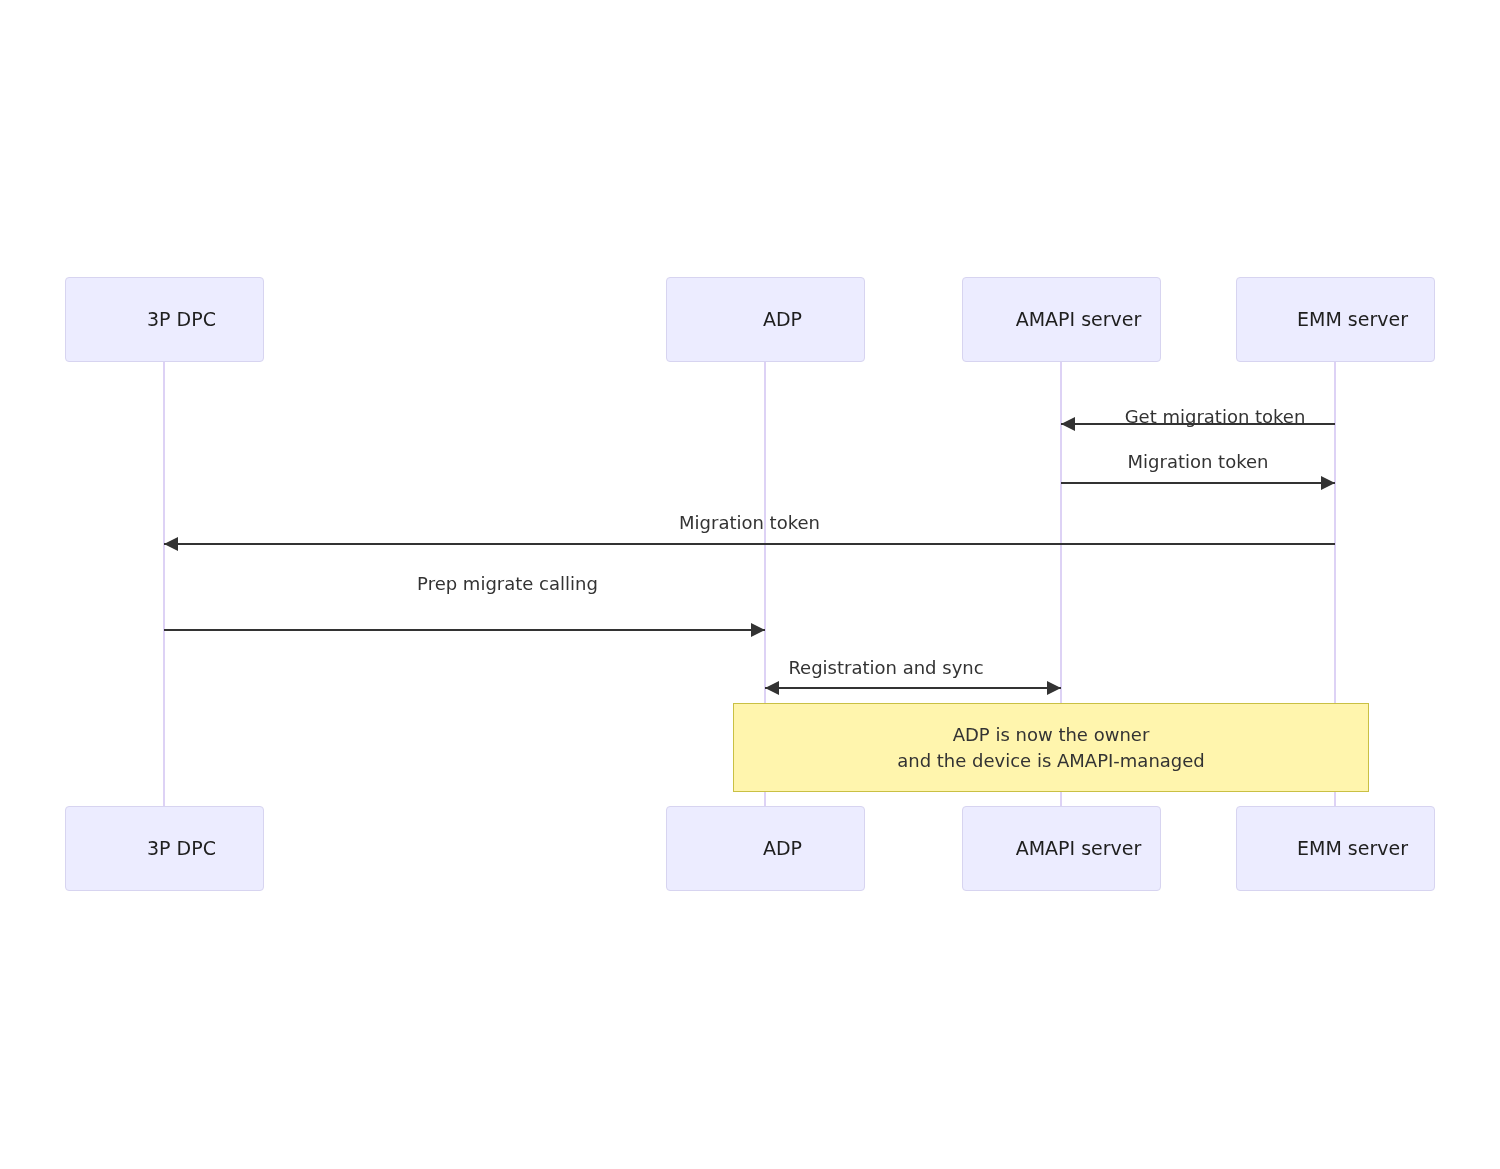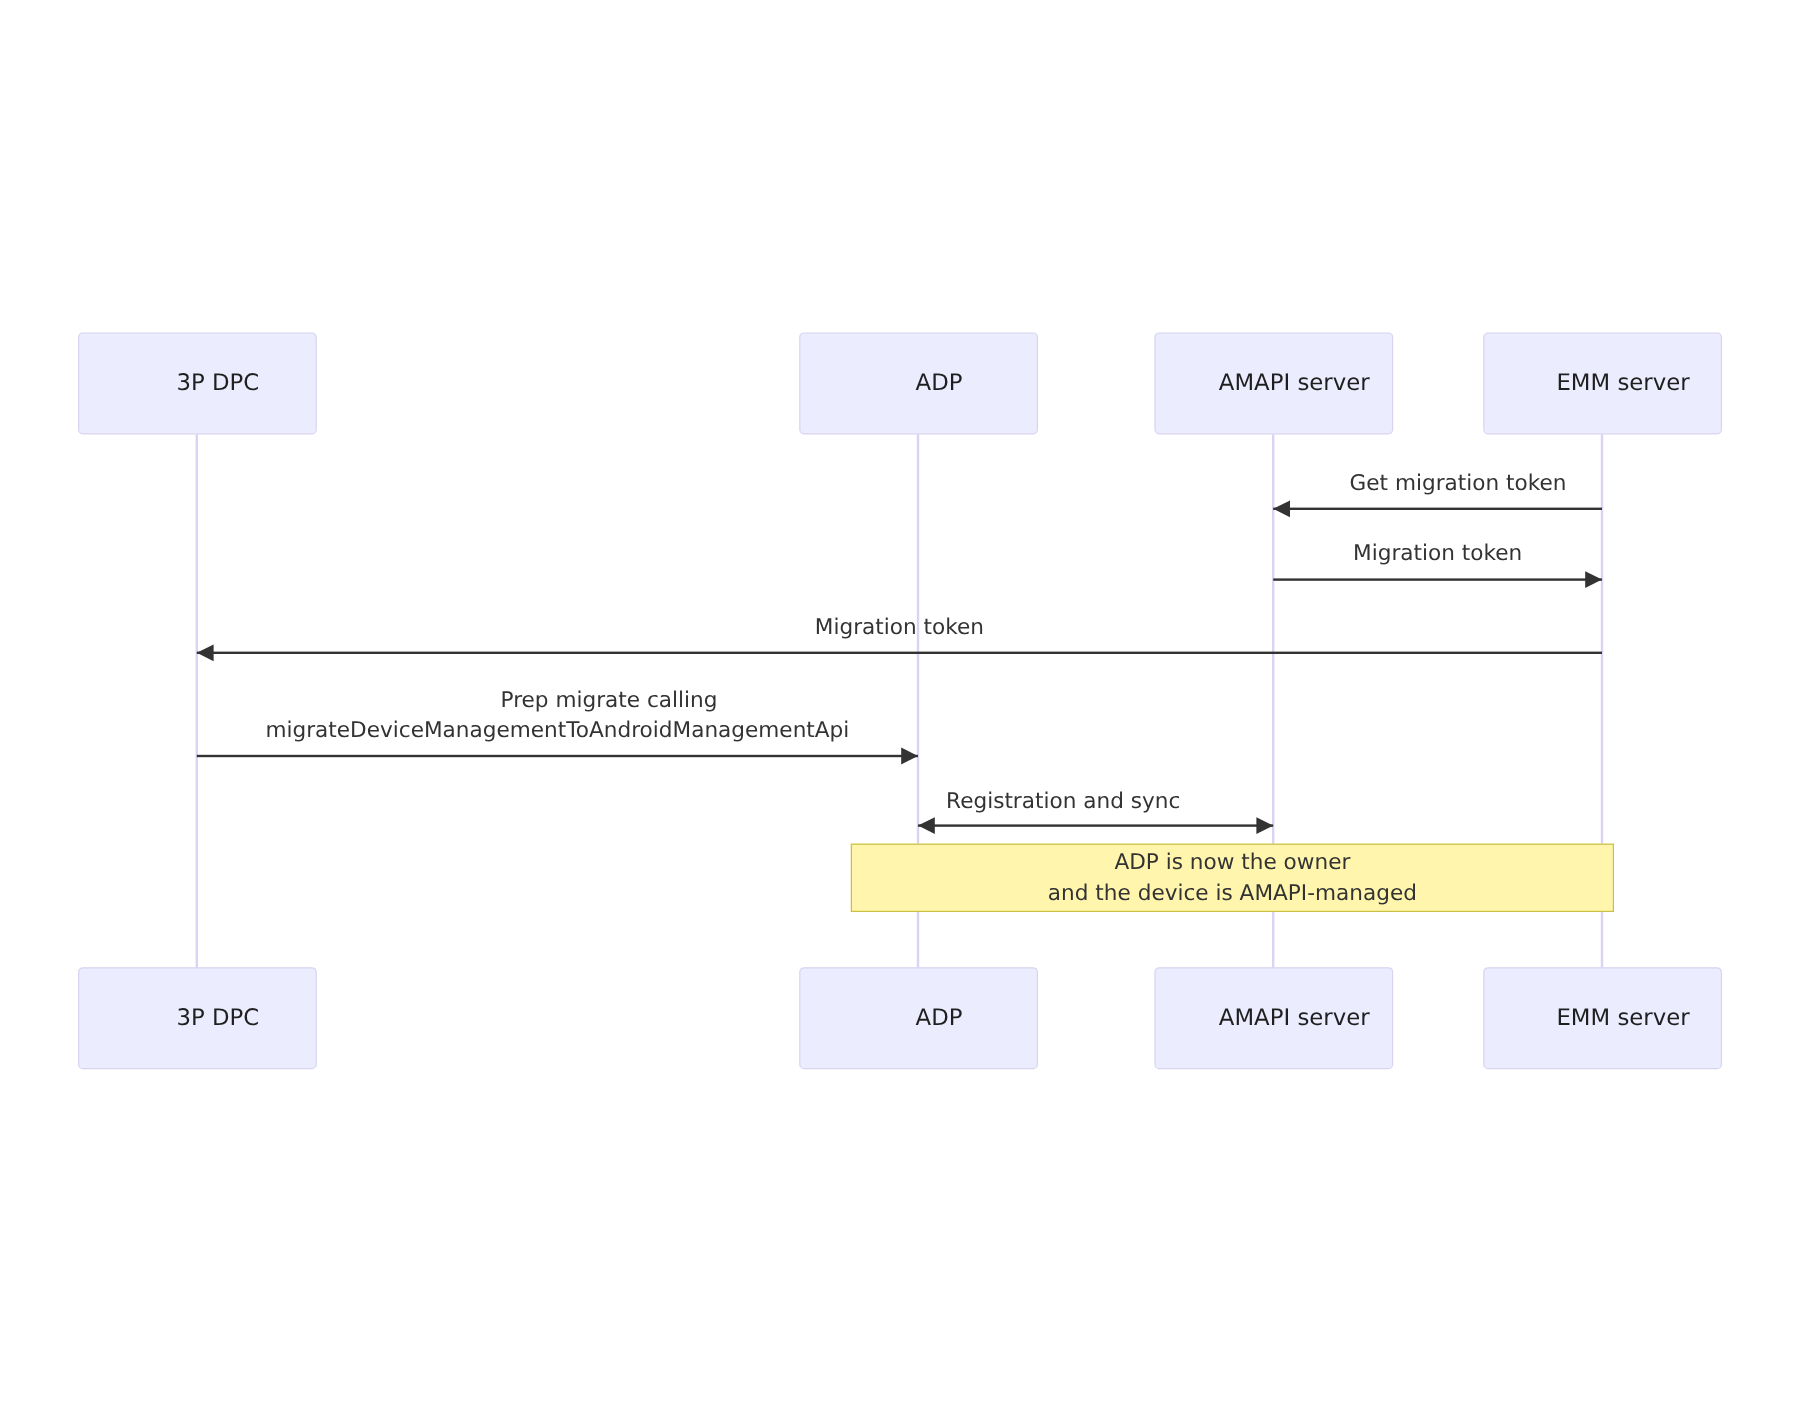--- a/index.html
+++ b/index.html
@@ -94,43 +94,42 @@
   <div class="participant" style="left:666px; top:277px; width:199px; height:85px;">
     <span>ADP</span>
   </div>
   <div class="participant" style="left:962px; top:277px; width:199px; height:85px;">
     <span>AMAPI server</span>
   </div>
   <div class="participant" style="left:1236px; top:277px; width:199px; height:85px;">
     <span>EMM server</span>
   </div>
 
-  <div class="msg-label" style="left:1061px; top:390px; width:308px;">Get migration token</div>
+  <div class="msg-label" style="left:1061px; top:404px; width:308px;">Get migration token</div>
   <div class="msg-line" style="left:1061px; top:423px; width:274px;"></div>
   <div class="arrow-head left" style="left:1061px; top:417px;"></div>
 
   <div class="msg-label" style="left:1061px; top:449px; width:274px;">Migration token</div>
   <div class="msg-line" style="left:1061px; top:482px; width:274px;"></div>
   <div class="arrow-head right" style="left:1321px; top:476px;"></div>
 
   <div class="msg-label" style="left:164px; top:510px; width:1171px;">Migration token</div>
   <div class="msg-line" style="left:164px; top:543px; width:1171px;"></div>
   <div class="arrow-head left" style="left:164px; top:537px;"></div>
 
   <div class="msg-label" style="left:164px; top:571px; width:687px;">Prep migrate calling</div>
-  <div class="msg-label" style="left:164px; top:596px; width:601px;">migrateDeviceManagementToAndroidManagementApi</div>
   <div class="msg-line" style="left:164px; top:629px; width:601px;"></div>
   <div class="arrow-head right" style="left:751px; top:623px;"></div>
 
   <div class="msg-label" style="left:738px; top:655px; width:296px;">Registration and sync</div>
   <div class="msg-line" style="left:765px; top:687px; width:296px;"></div>
   <div class="arrow-head left" style="left:765px; top:681px;"></div>
   <div class="arrow-head right" style="left:1047px; top:681px;"></div>
 
-  <div class="note" style="left:709px; top:703px; width:636px; height:57px;">
+  <div class="note" style="left:733px; top:703px; width:636px; height:89px;">
     <span id="note-text">ADP is now the owner
 and the device is AMAPI-managed</span>
   </div>
 
   <div class="participant" style="left:65px; top:806px; width:199px; height:85px;">
     <span>3P DPC</span>
   </div>
   <div class="participant" style="left:666px; top:806px; width:199px; height:85px;">
     <span>ADP</span>
   </div>

